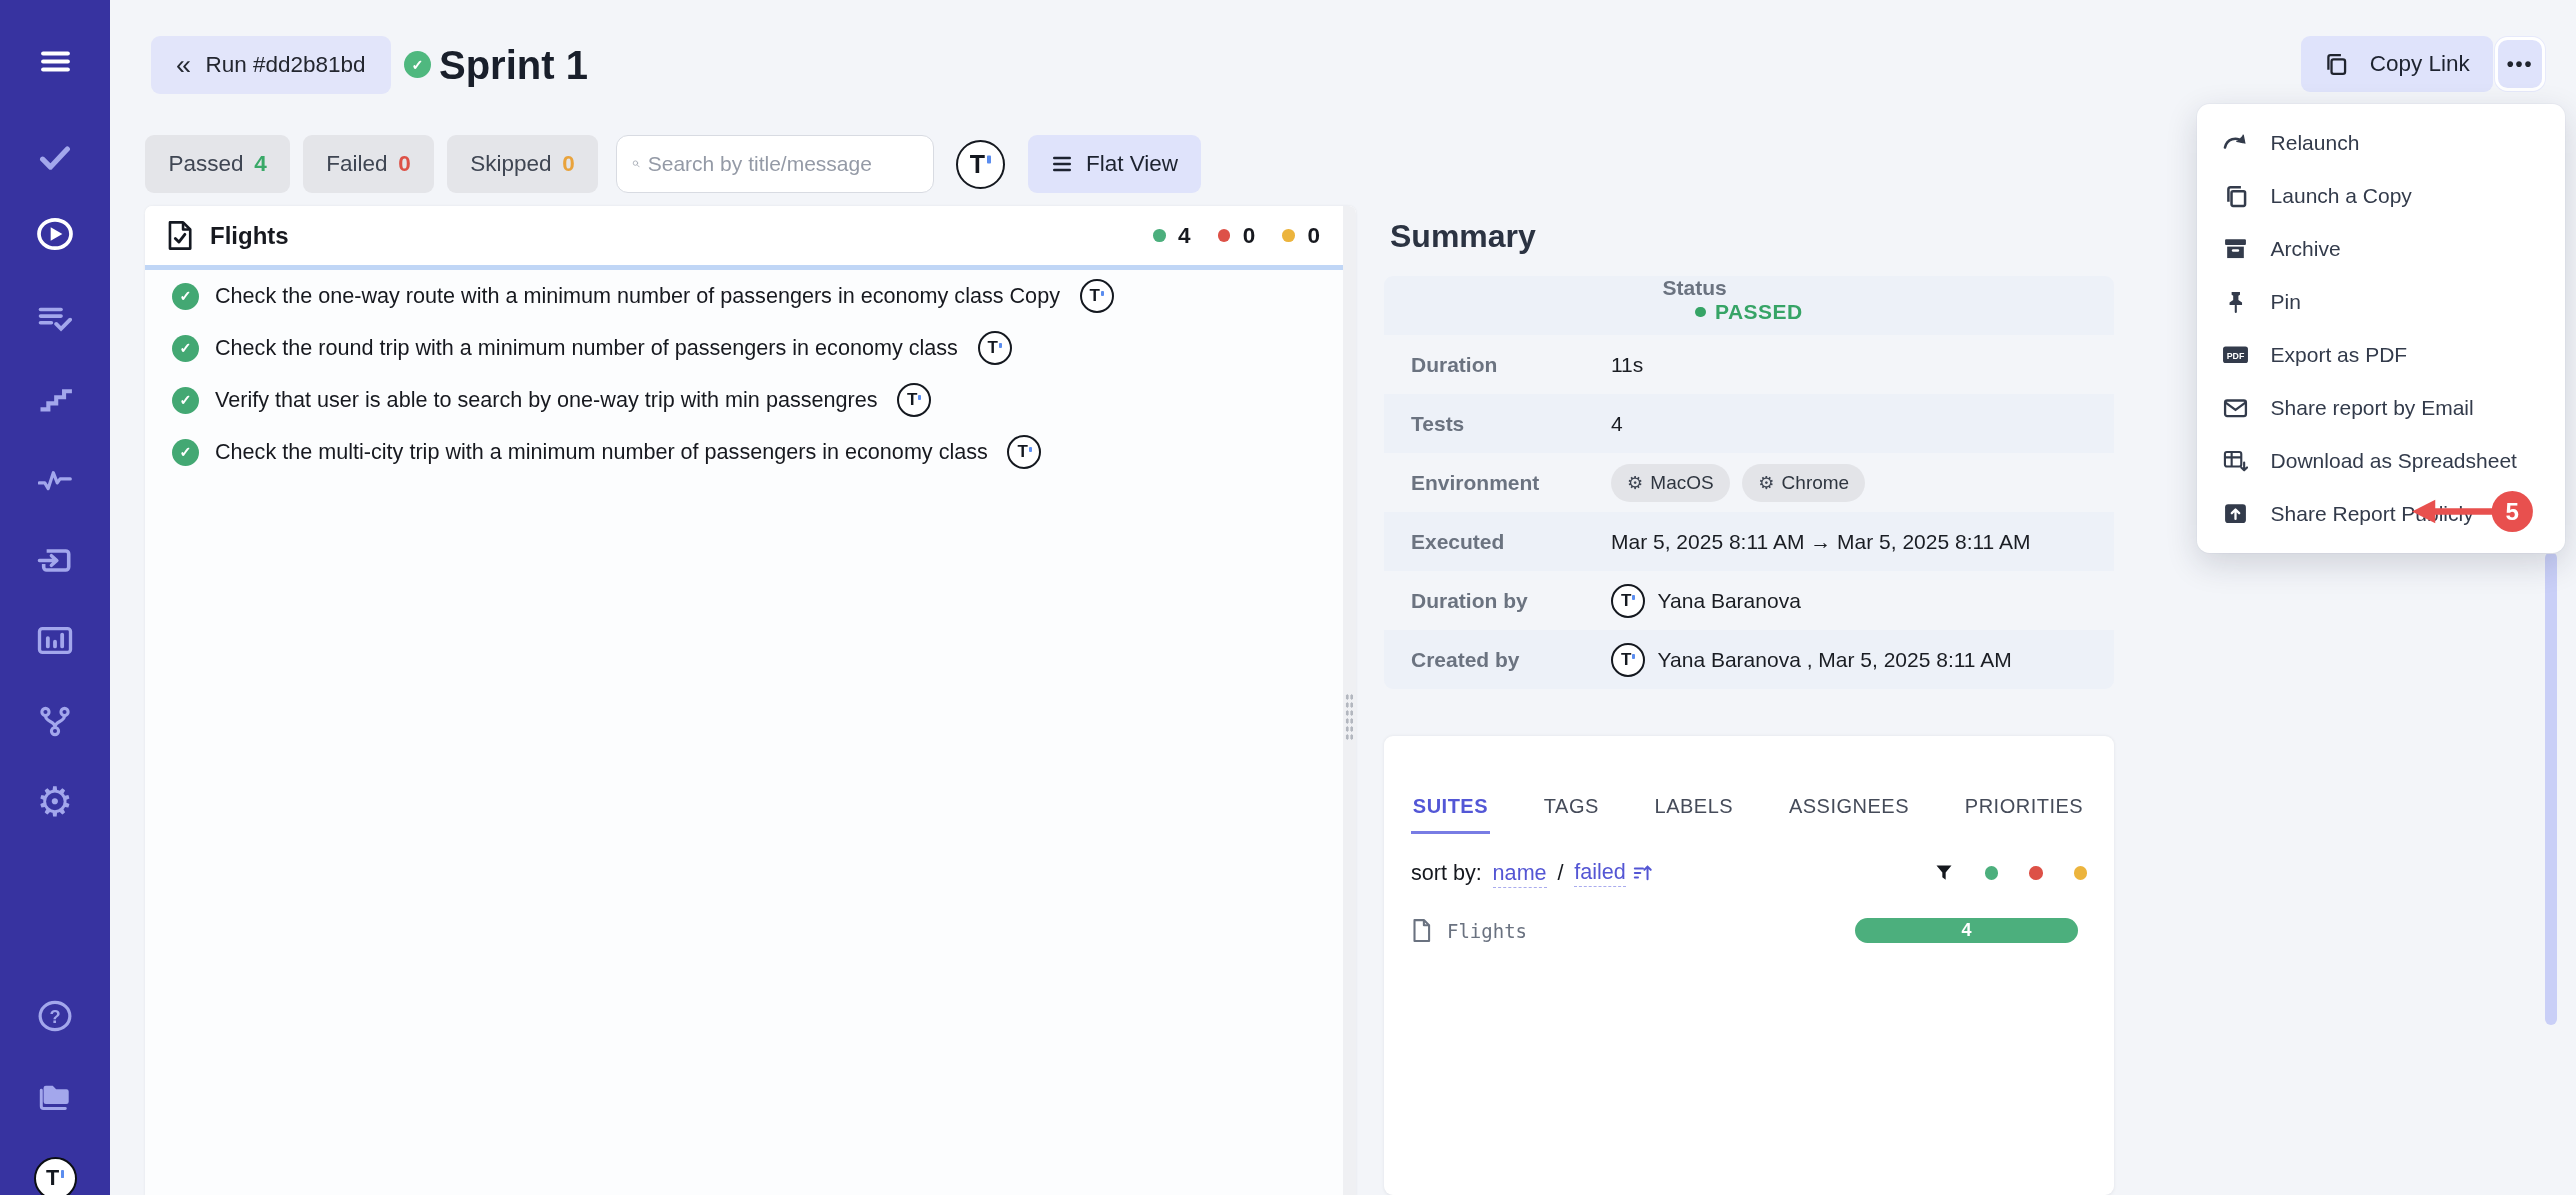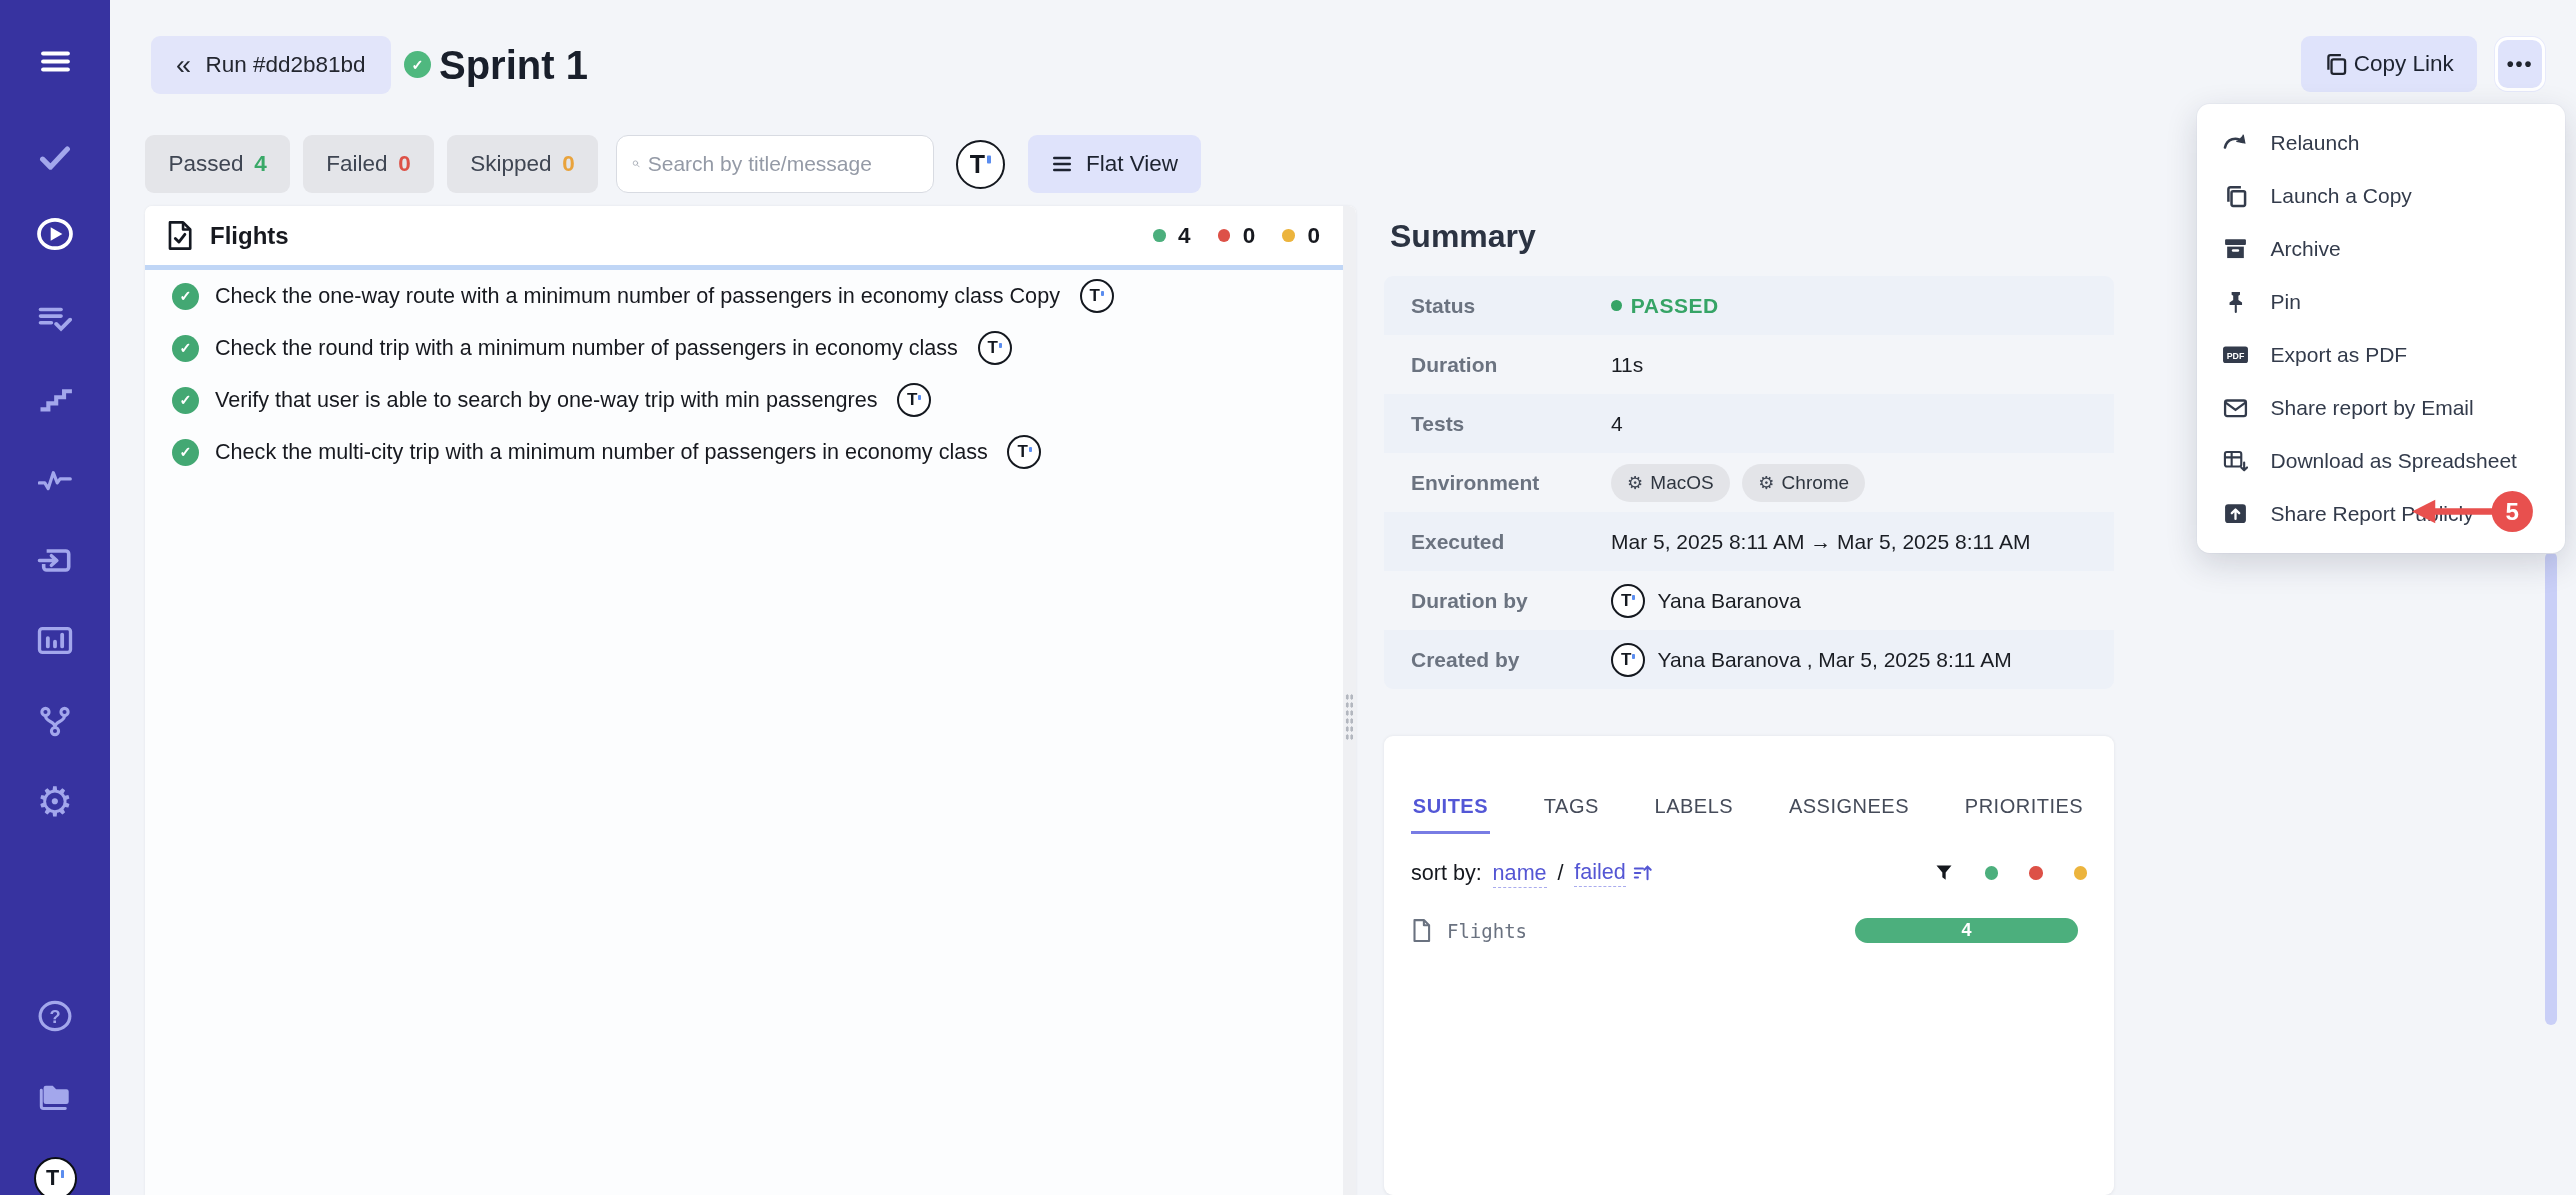--- a/index.html
+++ b/index.html
@@ -27,21 +27,21 @@
   
   .back-btn { position:absolute; left:151px; top:36px; height:58px; padding:0 25px; border:none; cursor:pointer;
               background:#e2e5fa; border-radius:9px; display:flex; align-items:center; gap:14.4px;
               font-size:22.5px; color:#23262f; font-family:inherit; }
   .back-chevrons { font-size:27px; color:#262a33; line-height:1; }
   .run-status-check { position:absolute; left:404px; top:51px; width:27px; height:27px; border-radius:50%;
               background:#4fb87f; color:#fff; display:flex; align-items:center; justify-content:center;
               font-size:14.4px; font-weight:bold; }
   .page-title { position:absolute; left:439px; top:43px; font-size:40px; font-weight:bold; color:#191f2b; }
   .copy-link-btn { position:absolute; left:2301px; top:36px; height:56px; padding:0 23.4px; border:none; cursor:pointer;
-              background:#dfe3fb; border-radius:9px; display:flex; align-items:center; gap:6px;
+              background:#dfe3fb; border-radius:9px; display:flex; align-items:center; gap:22px;
               font-size:22.5px; color:#1d2330; font-family:inherit; }
   .more-btn { position:absolute; left:2495px; top:37px; width:50px; height:54px; cursor:pointer;
               background:#dfe3fb; border:3.6px solid #ffffff; border-radius:12.6px;
               box-shadow:0 0 0 0.9px #e6e9fb; display:flex; align-items:center; justify-content:center;
               font-size:20px; font-weight:bold; letter-spacing:1.8px; color:#20242e; font-family:inherit; }
 
   
   .filter-row { position:absolute; left:145px; top:135px; height:58px; display:flex; align-items:center; }
   .chip { height:58px; padding:0 23.4px; border:none; cursor:pointer; background:#e4e5e9; border-radius:9px;
           display:flex; align-items:center; gap:10.8px; font-size:22.5px; color:#3f4653; font-family:inherit; }
@@ -74,21 +74,21 @@
   .test-row .t-logo { width:34px; height:34px; font-size:17px; border-width:2.3px; margin-left:3.6px; }
   .resize-track { position:absolute; right:0; top:0; bottom:0; width:13.5px; background:#eff0f3; cursor:col-resize; border-radius:0 7.2px 0 0; }
   .resize-grip { position:absolute; left:2.7px; top:487px; width:8px; height:47px;
           background-image:radial-gradient(#b3b7bf 1.4px, transparent 1.6px); background-size:4.5px 8px; }
 
   
   .summary-title { position:absolute; left:1390px; top:218px; font-size:32px; font-weight:bold; color:#2b3342; }
   .summary-table { position:absolute; left:1384px; top:276px; width:730px; }
   .srow { display:flex; align-items:center; min-height:59px; }
   .srow.alt { background:#edf1f8; }
-  .srow:first-child { border-radius:9px 9px 0 0; }
+  .srow:first-child { border-radius:9px 9px 0 0;flex-direction:column; }
   .srow:last-child { border-radius:0 0 9px 9px; }
   .srow .lbl { flex:none; width:227px; padding-left:27px; font-size:21px; font-weight:600; color:#6b7380; }
   .srow .val { display:flex; align-items:center; gap:12.6px; font-size:21px; color:#1a1d23; }
   .passed-badge { display:flex; align-items:center; gap:9px; color:#36a466; font-weight:bold; letter-spacing:0.5px; font-size:21px; }
   .passed-badge .dot { width:10.8px; height:10.8px; background:#36a466; }
   .env-chip { height:38px; padding:0 16px; background:#e3e4e8; border-radius:19px; display:flex; align-items:center; gap:7.2px;
           font-size:19px; color:#2f3640; }
   .env-chip .gear-sm { font-size:18px; color:#3f4653; font-family:"DejaVu Sans", sans-serif; }
   .srow .t-logo { width:34px; height:34px; font-size:17px; border-width:2.3px; }
 

